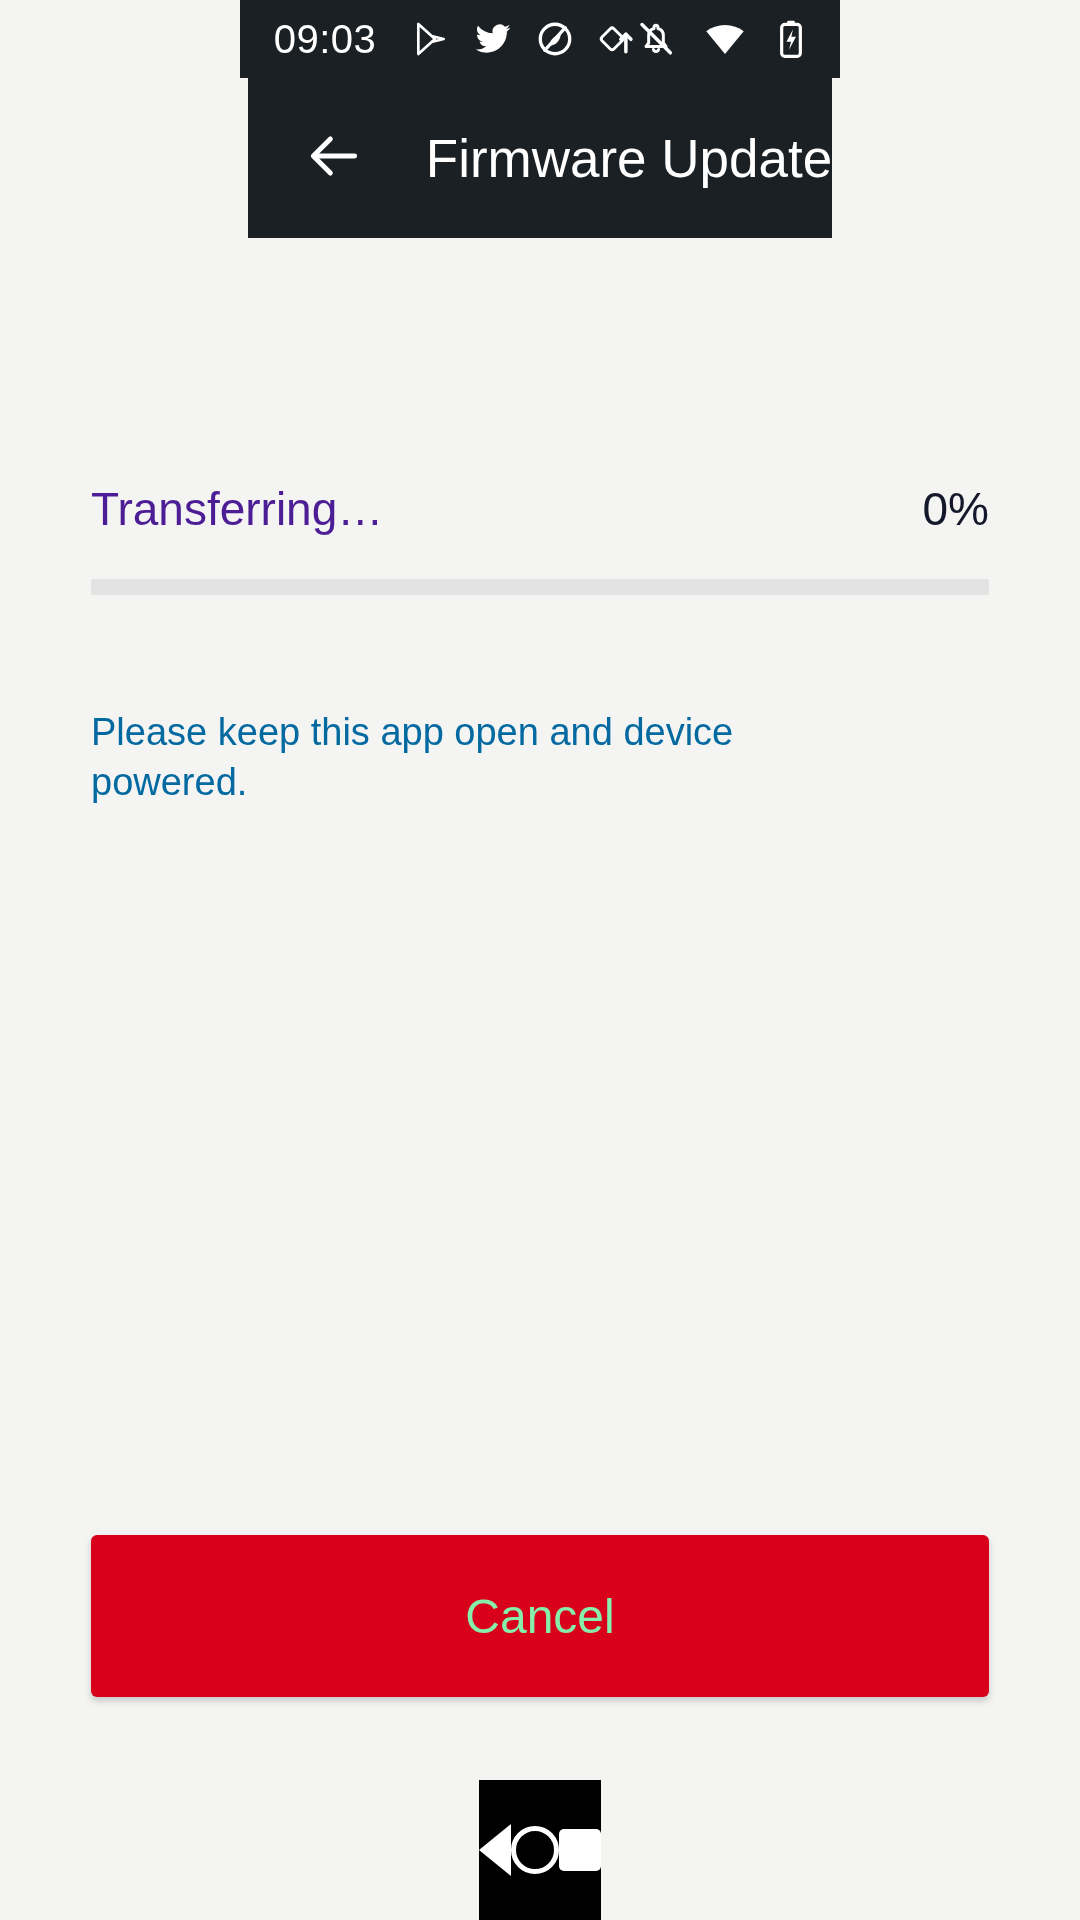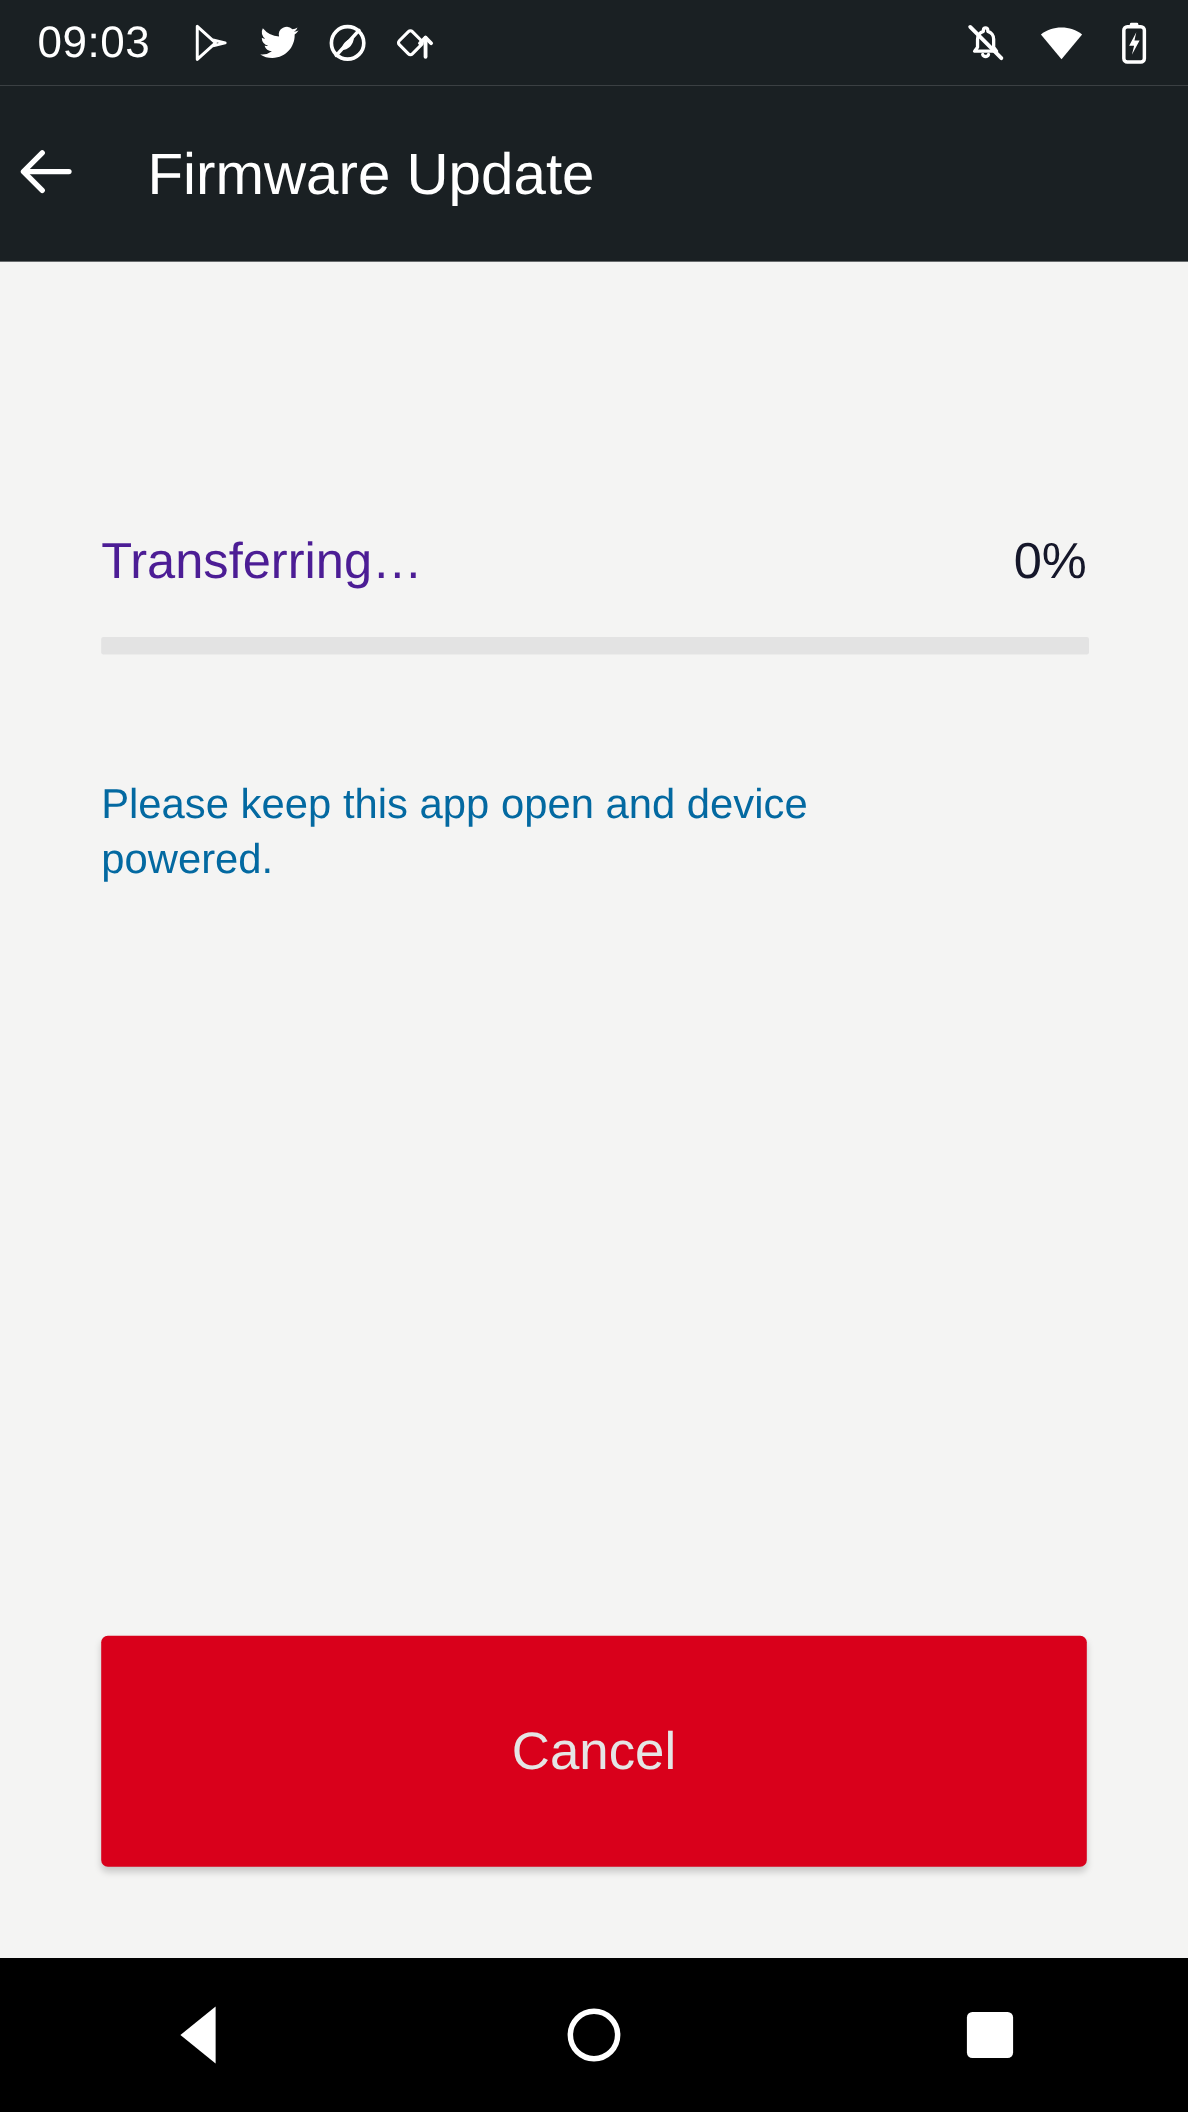--- a/index.html
+++ b/index.html
@@ -6,21 +6,21 @@
   html, body {
     width:1080px; height:1920px;
     background:#000;
     font-family:"Liberation Sans", sans-serif;
     overflow:hidden;
   }
   #screen {
     position:relative;
     width:1080px; height:1920px;
     background:#f4f4f3;
-    display:flex; flex-direction:column;
+    display:flex; flex-direction:column;align-items:center;
   }
 
   
   .status-bar {
     height:78px;
     background:#1a2023;
     display:flex; align-items:center;
     padding:0 32px 0 34px;
     flex:0 0 auto;
   }
@@ -39,20 +39,21 @@
   .status-right-icons {
     display:flex; align-items:center; gap:28px;
   }
   .sicon { display:block; }
 
   
   .app-bar {
     height:160px;
     background:#1a2023;
     display:flex; align-items:center;
+    padding-left:44px;
     flex:0 0 auto;
   }
   .back-btn {
     width:84px; height:84px;
     display:flex; align-items:center; justify-content:center;
     cursor:pointer;
     flex:0 0 auto;
   }
   .app-title {
     color:#ffffff;
@@ -109,26 +110,26 @@
     font-size:38px;
     line-height:1.32;
     color:#0369a1;
     max-width:790px;
     font-weight:400;
   }
 
   .flex-gap { flex:1 1 auto; }
 
   .cancel-button {
-    height:210px;
+    height:162px;
     width:100%;
     background:#d9001b;
     border:none;
     border-radius:6px;
-    color:#e5e5e5;
+    color:#86efac;
     font-size:48px;
     font-family:"Liberation Sans", sans-serif;
     font-weight:400;
     cursor:pointer;
     box-shadow:0 4px 7px rgba(0,0,0,0.18);
     margin-bottom:83px;
     display:flex; align-items:center; justify-content:center;
   }
 
   

